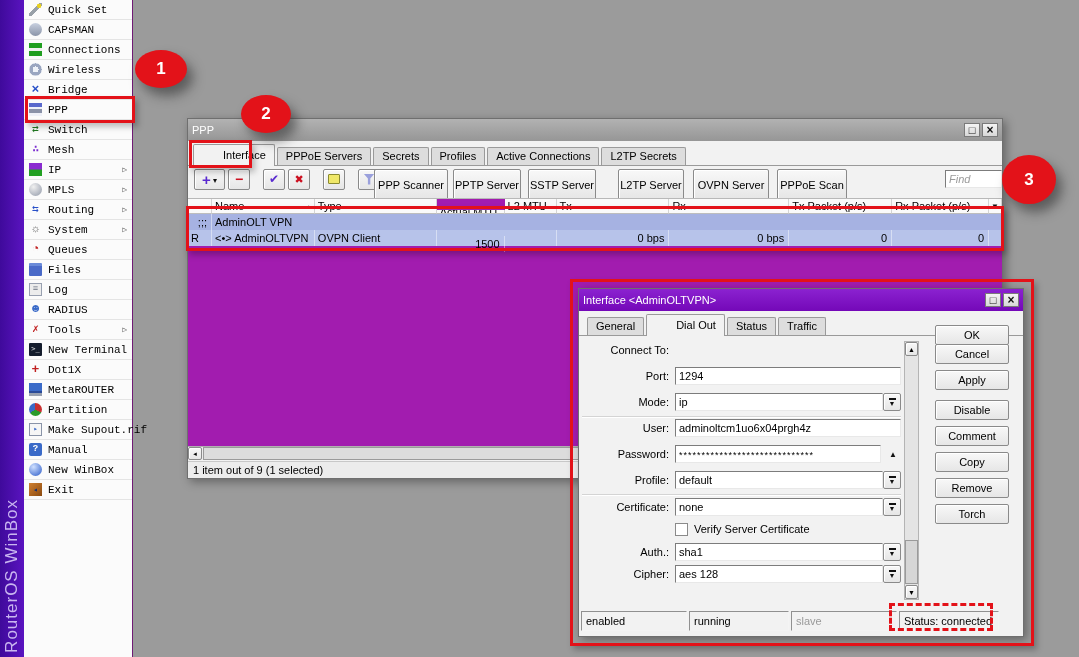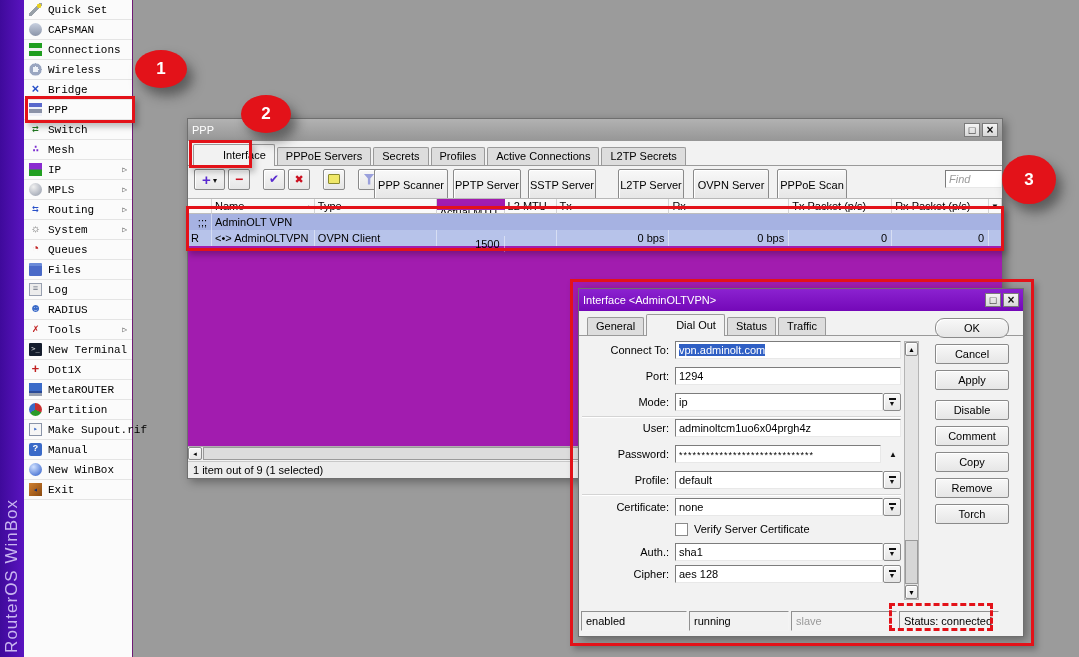--- a/index.html
+++ b/index.html
@@ -355,21 +355,20 @@
   </div>
   <div class="tabs" style="padding-left:8px;">
     <span class="tab">General</span>
     <span class="tab active">Dial Out</span>
     <span class="tab">Status</span>
     <span class="tab">Traffic</span>
   </div>
   <div class="tabline" style="position:absolute; left:0; top:46px; width:444px; height:0;"></div>
 
   <span class="dlg-label" style="top:52px;">Connect To:</span>
-  <span class="dlg-input sunken" style="left:96px; top:52px; width:226px;"><span class="sel-text">vpn.adminolt.com</span></span>
 
   <span class="dlg-label" style="top:78px;">Port:</span>
   <input class="dlg-input sunken" style="left: 96px; top: 78px; width: 226px;" value="1294">
 
   <span class="dlg-label" style="top:104px;">Mode:</span>
   <span class="dlg-input sunken" style="left:96px; top:104px; width:208px;">ip</span>
   <span class="btn3d dd-btn" style="left:304px; top:104px;"></span>
 
   <div class="sep" style="top:127px;"></div>
 
@@ -402,21 +401,21 @@
   <span class="dlg-label" style="top:276px;">Cipher:</span>
   <span class="dlg-input sunken" style="left:96px; top:276px; width:208px;">aes 128</span>
   <span class="btn3d dd-btn" style="left:304px; top:276px;"></span>
 
   <div class="vscroll">
     <span class="btn3d vs-btn vs-up"></span>
     <span class="vs-thumb"></span>
     <span class="btn3d vs-btn vs-down"></span>
   </div>
 
-  <span class="btn3d cmd-btn" style="top:29px;border-radius:9px;">OK</span>
+  <span class="btn3d cmd-btn" style="top:36px;">OK</span>
   <span class="btn3d cmd-btn" style="top:55px;">Cancel</span>
   <span class="btn3d cmd-btn" style="top:81px;">Apply</span>
   <span class="btn3d cmd-btn" style="top:111px;">Disable</span>
   <span class="btn3d cmd-btn" style="top:137px;">Comment</span>
   <span class="btn3d cmd-btn" style="top:163px;">Copy</span>
   <span class="btn3d cmd-btn" style="top:189px;">Remove</span>
   <span class="btn3d cmd-btn" style="top:215px;">Torch</span>
 
   <div class="dlg-status">
     <span class="seg" style="width:106px;">enabled</span>

